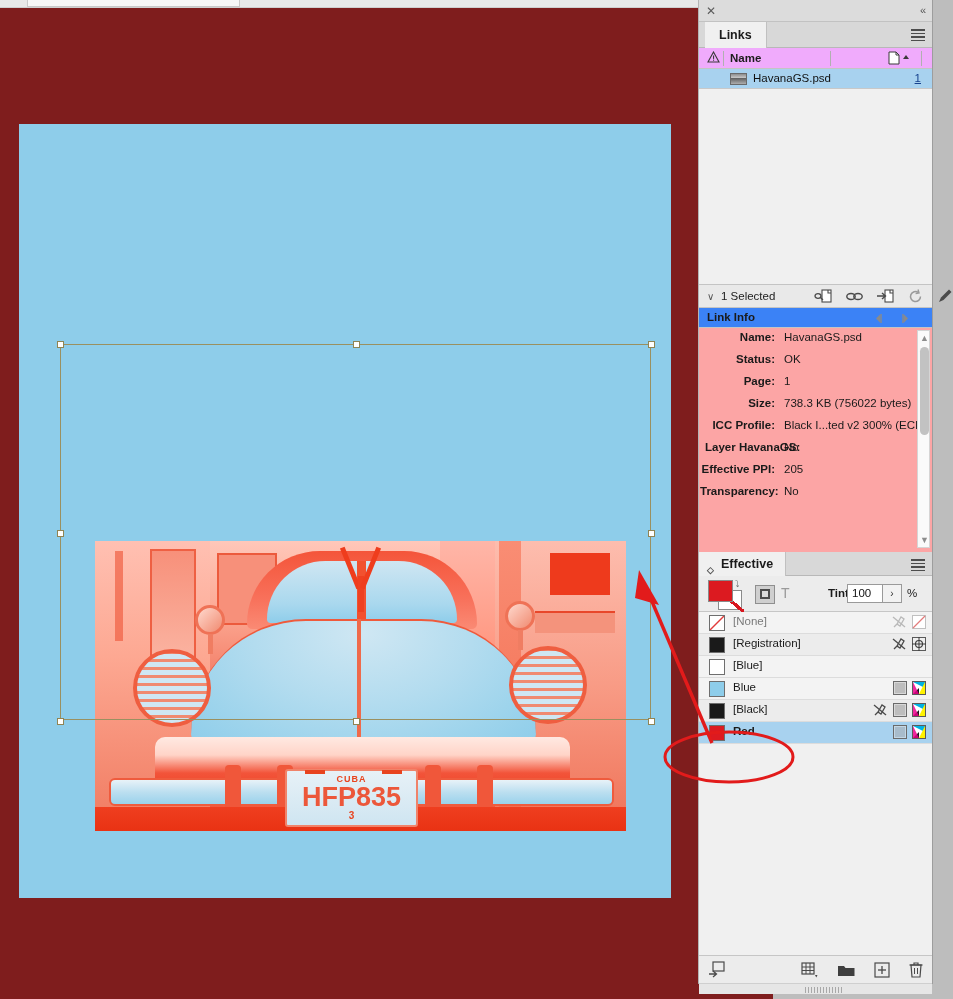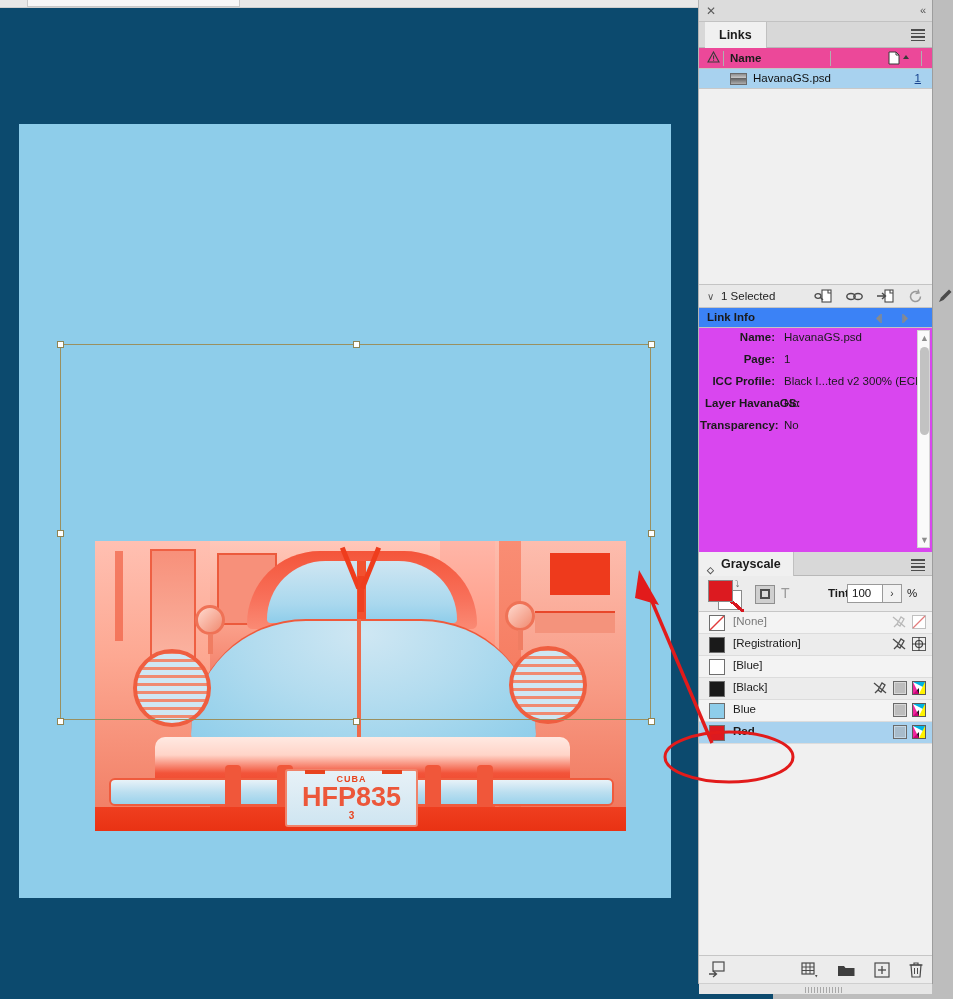--- a/index.html
+++ b/index.html
@@ -28,21 +28,21 @@
     background: #e8e8e8; border-bottom: 1px solid #cfcfcf;
   }
   .top-strip-inner {
     position: absolute; left: 27px; top: 0px; width: 213px; height: 7px;
     background: #f7f7f7; border: 1px solid #c9c9c9; border-top: none;
   }
 
   
   .doc-area {
     position: absolute; left: 0; top: 8px; width: 773px; height: 991px;
-    background: #0c4a6e; overflow: hidden;
+    background: #7f1d1d; overflow: hidden;
   }
   .page {
     position: absolute; left: 19px; top: 116px; width: 652px; height: 774px;
     background: #8ecdea;
   }
 
   
   .placed-image {
     position: absolute; left: 76px; top: 417px; width: 531px; height: 290px;
     overflow: hidden;
@@ -195,21 +195,21 @@
   }
   .panel-menu {
     position:absolute; right:7px; top:7px; width:14px; height:11px; cursor:pointer;
   }
   .panel-menu i {
     display:block; height:1.6px; background:#4d4d4d; margin-bottom:2px;
   }
 
   
   .links-head {
-    position:relative; height:21px; background:#ec4899; border-bottom:1px solid #c4c4c4;
+    position:relative; height:21px; background:#f0abfc; border-bottom:1px solid #c4c4c4;
     font-size:11.5px; color:#1c1c1c; font-weight:bold;
   }
   .lh-warn { position:absolute; left:8px; top:3px; }
   .lh-name { position:absolute; left:31px; top:4px; }
   .lh-sep  { position:absolute; top:3px; width:1px; height:15px; background:#b0b0b0;}
   .lh-page { position:absolute; right:22px; top:3px; }
 
   .link-row {
     position:relative; height:20px; background:#a8d2ef; border-bottom:1px solid #c8c8c8;
     cursor:pointer;
@@ -236,21 +236,21 @@
   .sel-icons { position:absolute; left:115px; top:3px; display:flex; gap:12px; }
   .sel-icons .ic { cursor:pointer; }
 
   
   .li-head {
     position:relative; height:20px; background:#3b82f6; border-bottom:1px solid #c4c4c4;
   }
   .li-title { position:absolute; left:8px; top:3px; font-size:11.5px; font-weight:bold; color:#1a1a1a;}
   .li-arrows { position:absolute; right:22px; top:5px; display:flex; gap:18px;}
   .li-body {
-    position:relative; height:224px; background:#d946ef; overflow:hidden;
+    position:relative; height:224px; background:#fca5a5; overflow:hidden;
     font-size:11.5px; color:#1a1a1a;
   }
   .li-row { position:relative; height:22px; }
   .li-k { position:absolute; right:157px; top:3px; font-weight:bold; white-space:nowrap;}
   .li-v { position:absolute; left:85px; top:3px; white-space:nowrap;}
   .li-scroll {
     position:absolute; right:2px; top:2px; width:13px; height:218px;
     background:#fafafa; border:1px solid #d5d5d5;
   }
   .li-thumb {
@@ -512,47 +512,59 @@
             </svg>
           </span>
       </span>
     </div>
     <div class="li-body">
       <div class="li-row">
           <span class="li-k">Name:</span>
           <span class="li-v">HavanaGS.psd</span>
         </div>
       <div class="li-row">
+          <span class="li-k">Status:</span>
+          <span class="li-v">OK</span>
+        </div>
+      <div class="li-row">
           <span class="li-k">Page:</span>
           <span class="li-v">1</span>
+        </div>
+      <div class="li-row">
+          <span class="li-k">Size:</span>
+          <span class="li-v">738.3 KB (756022 bytes)</span>
         </div>
       <div class="li-row">
           <span class="li-k">ICC Profile:</span>
           <span class="li-v">Black I...ted v2 300% (ECI)</span>
         </div>
       <div class="li-row">
           <span class="li-k" style="right:auto;left:6px;">Layer HavanaGS:</span>
           <span class="li-v">No</span>
+        </div>
+      <div class="li-row">
+          <span class="li-k">Effective PPI:</span>
+          <span class="li-v">205</span>
         </div>
       <div class="li-row">
           <span class="li-k" style="right:auto;left:1px;">Transparency:</span>
           <span class="li-v">No</span>
         </div>
 
       <div class="li-scroll">
         <div class="li-up">▲</div>
         <div class="li-thumb"></div>
         <div class="li-dn">▼</div>
       </div>
     </div>
 
     <div class="sw-tabbar">
       <div class="sw-tab">
         <span class="sw-tab-dot">◇</span>
-        <span>Grayscale</span>
+        <span>Effective</span>
       </div>
       <div class="panel-menu">
           <i></i>
           <i></i>
           <i></i>
           <i></i>
         </div>
     </div>
 
     <div class="sw-toolbar">
@@ -615,52 +627,52 @@
               </svg>
             </span>
         </div>
       </div>
 
       <div class="sw-row">
         <div class="sw-chip" style="background:#ffffff;"></div>
         <div class="sw-name">[Blue]</div>
       </div>
 
-      <div class="sw-row alt">
-        <div class="sw-chip" style="background:#1a1a1a;"></div>
-        <div class="sw-name">[Black]</div>
+      <div class="sw-row">
+        <div class="sw-chip" style="background:#8ecdea;"></div>
+        <div class="sw-name">Blue</div>
         <div class="sw-icons">
-          <span>
-              <svg width="15" height="14" viewBox="0 0 15 14">
-                <path d="M2 12 l4-4 M5 9 l4-7 3 2 -4 7 Z" fill="none" stroke="#4a4a4a" stroke-width="1.3"></path>
-                <line x1="1" y1="2" x2="13" y2="12" stroke="#4a4a4a" stroke-width="1.3"></line>
-              </svg>
-            </span>
           <span>
               <svg width="14" height="14" viewBox="0 0 14 14">
                 <rect x="0.5" y="0.5" width="13" height="13" fill="#d8d8d8" stroke="#6a6a6a"></rect>
                 <rect x="2" y="2" width="10" height="10" fill="#bdbdbd"></rect>
               </svg>
             </span>
           <span>
               <svg width="14" height="14" viewBox="0 0 14 14">
                 <rect x="0.5" y="0.5" width="13" height="13" fill="#fff" stroke="#5a5a5a"></rect>
                 <path d="M1 1 h12 v6 Z" fill="#00b2e3"></path>
                 <path d="M13 1 v12 h-6 Z" fill="#fff200"></path>
                 <path d="M1 13 h6 v-6 Z" fill="#1a1a1a"></path>
                 <path d="M1 1 v12 h6 Z" fill="#ec008c" opacity="0.85"></path>
               </svg>
             </span>
         </div>
       </div>
 
-      <div class="sw-row">
-        <div class="sw-chip" style="background:#8ecdea;"></div>
-        <div class="sw-name">Blue</div>
+      <div class="sw-row alt">
+        <div class="sw-chip" style="background:#1a1a1a;"></div>
+        <div class="sw-name">[Black]</div>
         <div class="sw-icons">
+          <span>
+              <svg width="15" height="14" viewBox="0 0 15 14">
+                <path d="M2 12 l4-4 M5 9 l4-7 3 2 -4 7 Z" fill="none" stroke="#4a4a4a" stroke-width="1.3"></path>
+                <line x1="1" y1="2" x2="13" y2="12" stroke="#4a4a4a" stroke-width="1.3"></line>
+              </svg>
+            </span>
           <span>
               <svg width="14" height="14" viewBox="0 0 14 14">
                 <rect x="0.5" y="0.5" width="13" height="13" fill="#d8d8d8" stroke="#6a6a6a"></rect>
                 <rect x="2" y="2" width="10" height="10" fill="#bdbdbd"></rect>
               </svg>
             </span>
           <span>
               <svg width="14" height="14" viewBox="0 0 14 14">
                 <rect x="0.5" y="0.5" width="13" height="13" fill="#fff" stroke="#5a5a5a"></rect>
                 <path d="M1 1 h12 v6 Z" fill="#00b2e3"></path>

